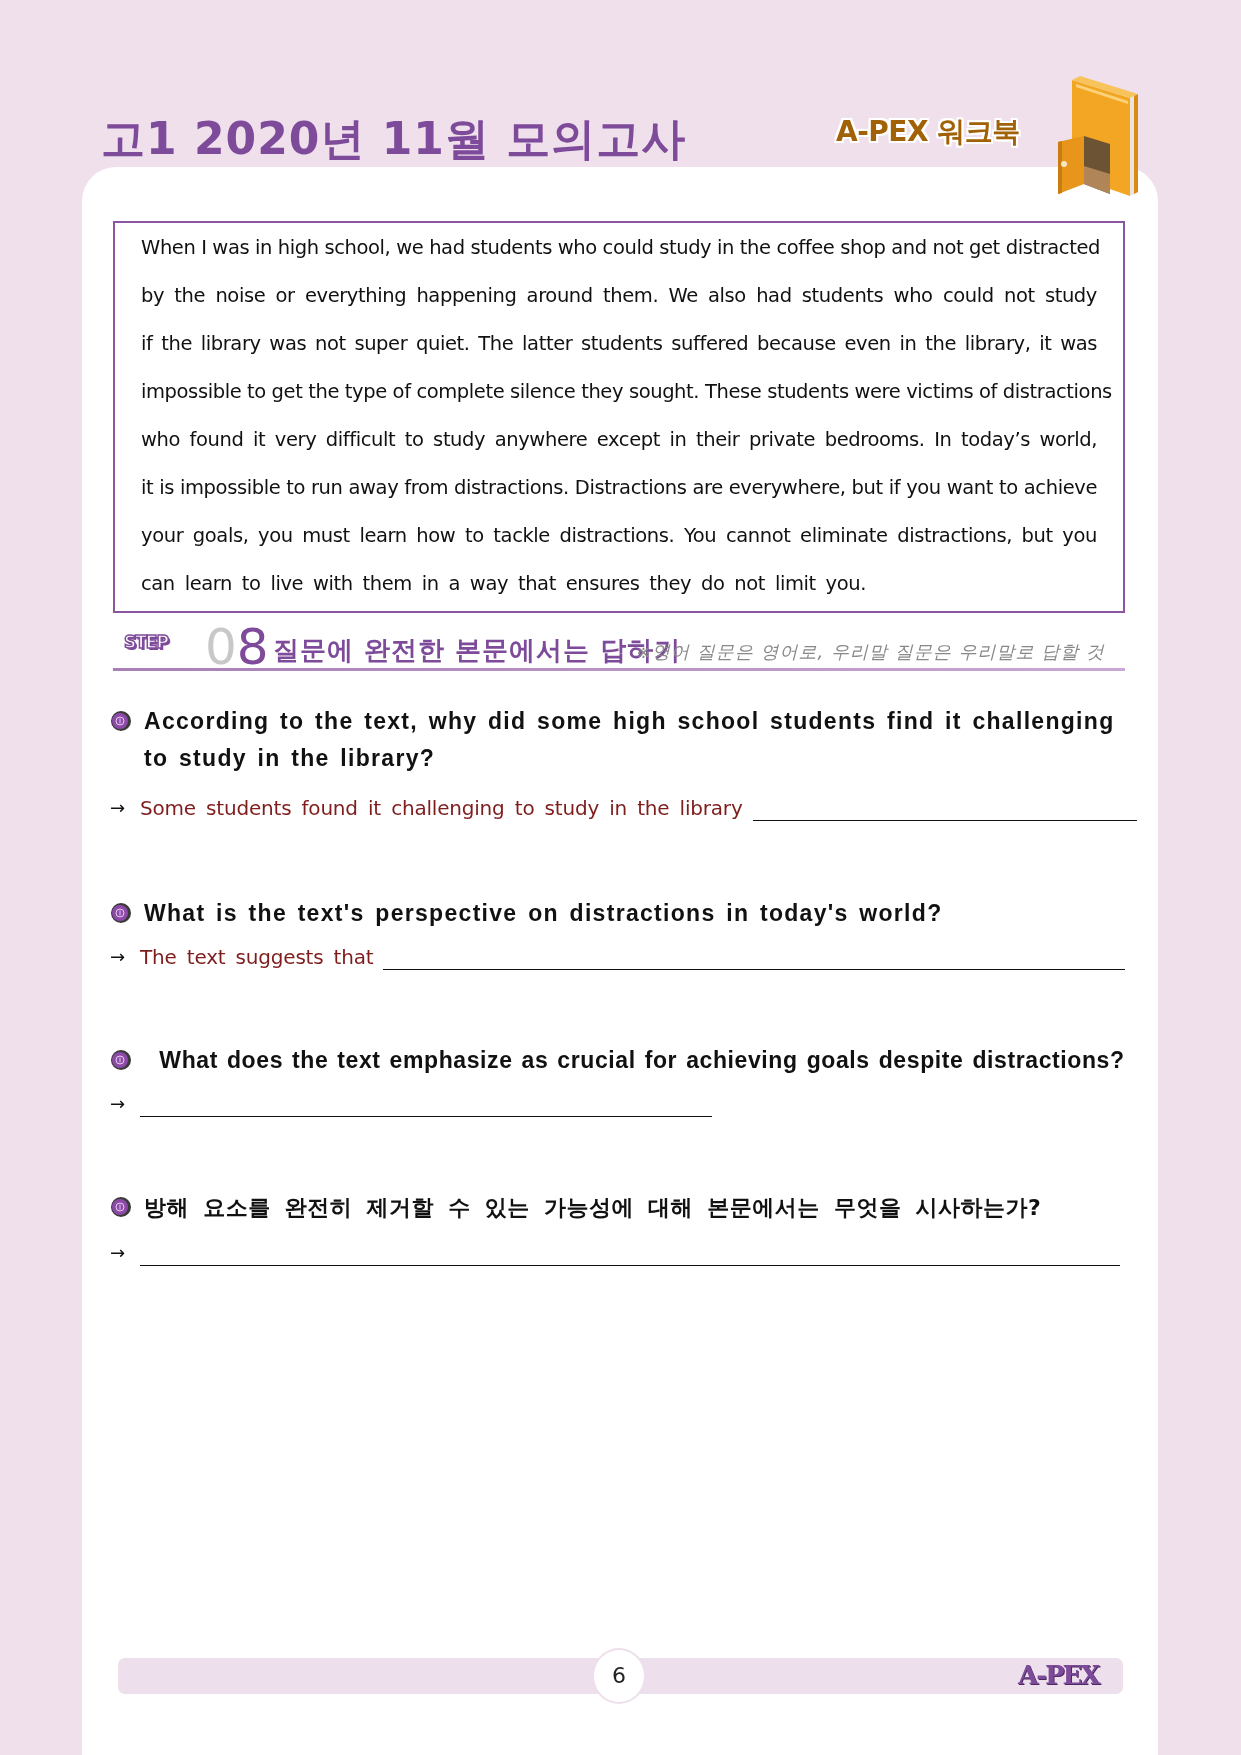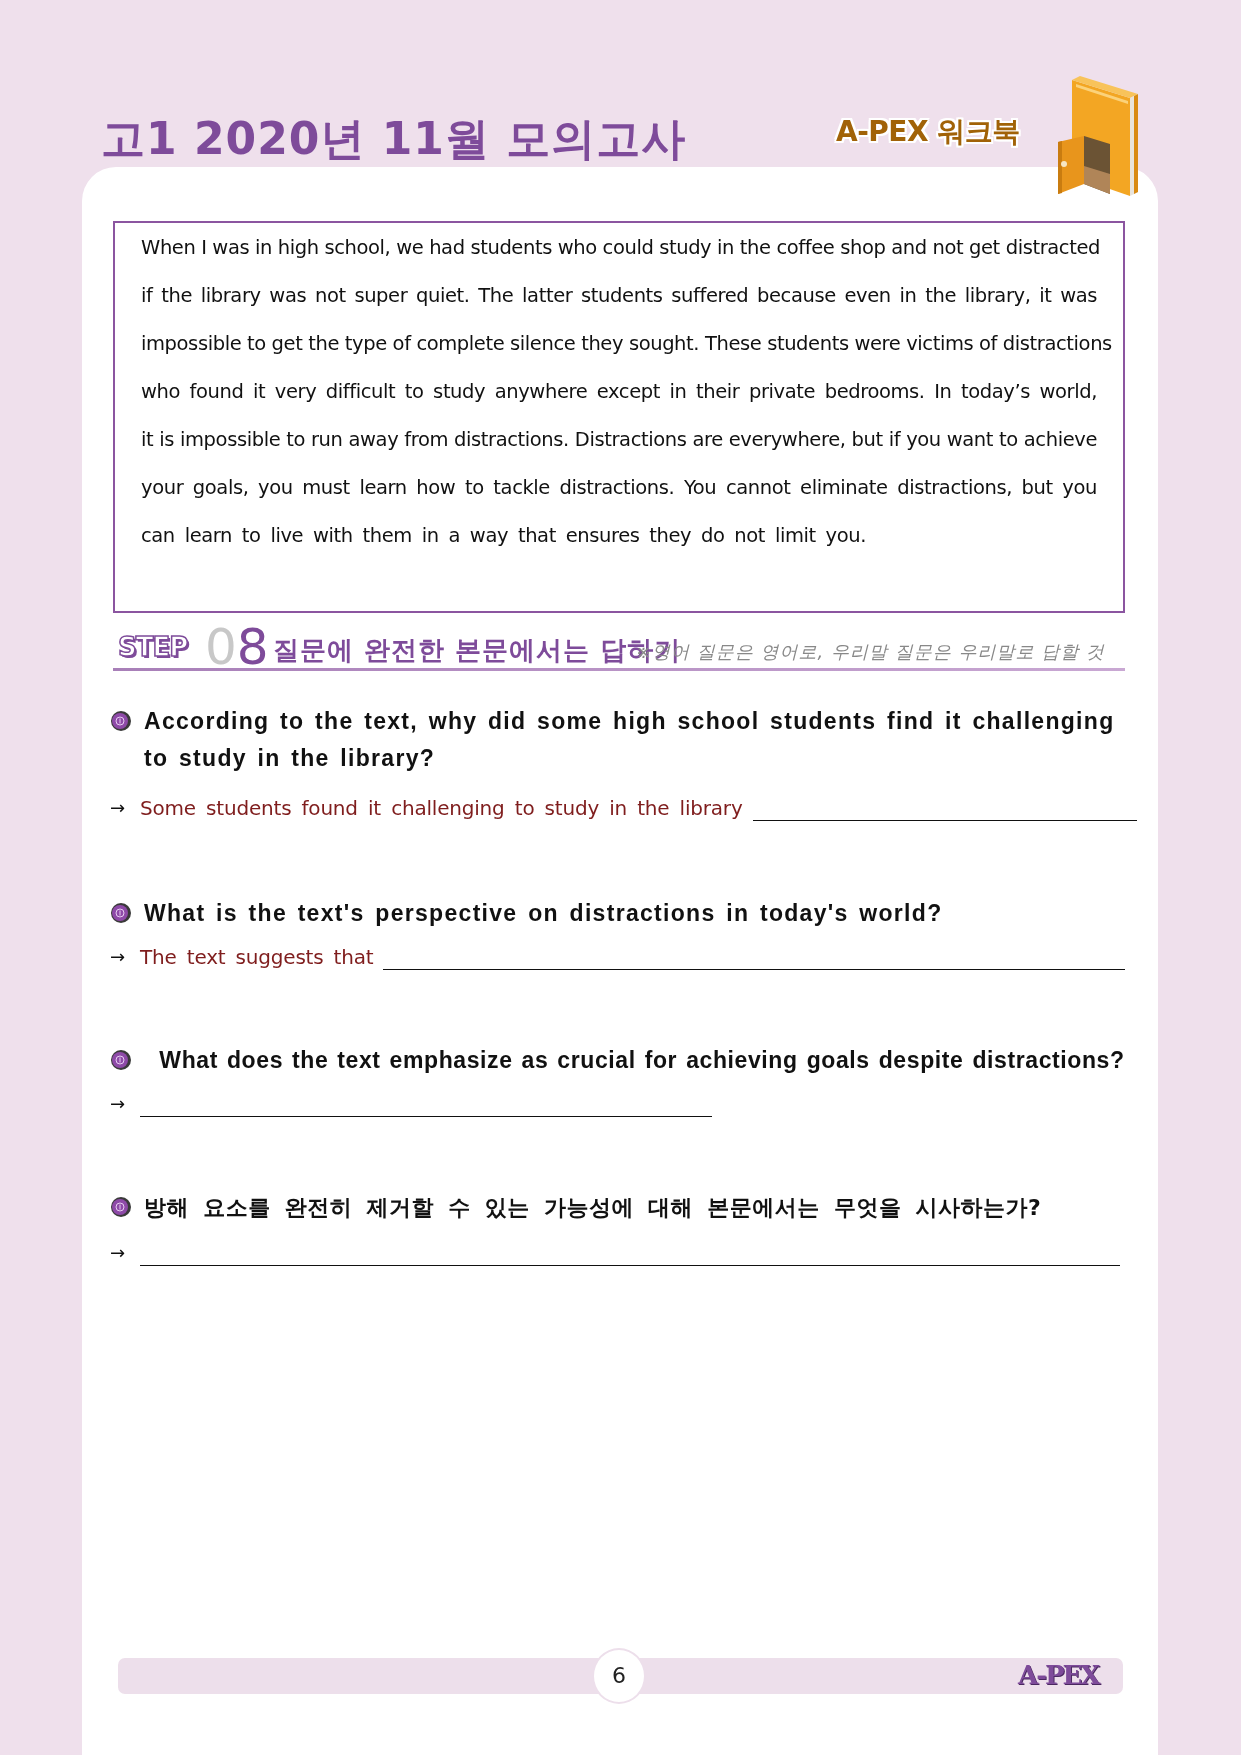--- a/index.html
+++ b/index.html
@@ -86,25 +86,25 @@
     .step-header {
       position: absolute;
       left: 113px;
       top: 622px;
       width: 1012px;
       height: 50px;
       z-index: 2;
     }
     .step-logo {
       position: absolute;
-      left: 5px;
+      left: 11px;
       top: 12px;
       font-family: "DejaVu Sans", sans-serif;
       font-weight: bold;
-      font-size: 26px;
+      font-size: 17px;
       color: #fff;
       letter-spacing: -1px;
       -webkit-text-stroke: 1.5px #7e4b9a;
       text-shadow: 2px 2px 0 #7e4b9a;
       line-height: 1;
       text-align: center;
     }
     .step-number {
       position: absolute;
       left: 92px;
@@ -271,20 +271,21 @@
 
   <polygon points="6,66 32,60 32,108 6,118" fill="#e8951c"></polygon>
   <polygon points="6,66 10,65 10,117 6,118" fill="#c97c10"></polygon>
   <circle cx="12" cy="88" r="3" fill="#f7e6c4"></circle>
 </svg>
 
 <div class="card"></div>
 
 <div class="passage-box">
   <div class="passage-line">When I was in high school, we had students who could study in the coffee shop and not get distracted</div>
+  <div class="passage-line">by the noise or everything happening around them. We also had students who could not study</div>
   <div class="passage-line">if the library was not super quiet. The latter students suffered because even in the library, it was</div>
   <div class="passage-line">impossible to get the type of complete silence they sought. These students were victims of distractions</div>
   <div class="passage-line">who found it very difficult to study anywhere except in their private bedrooms. In today’s world,</div>
   <div class="passage-line">it is impossible to run away from distractions. Distractions are everywhere, but if you want to achieve</div>
   <div class="passage-line">your goals, you must learn how to tackle distractions. You cannot eliminate distractions, but you</div>
   <div class="passage-line last">can learn to live with them in a way that ensures they do not limit you.</div>
 </div>
 
 <div class="step-header">
   <span class="step-logo">STEP</span>

